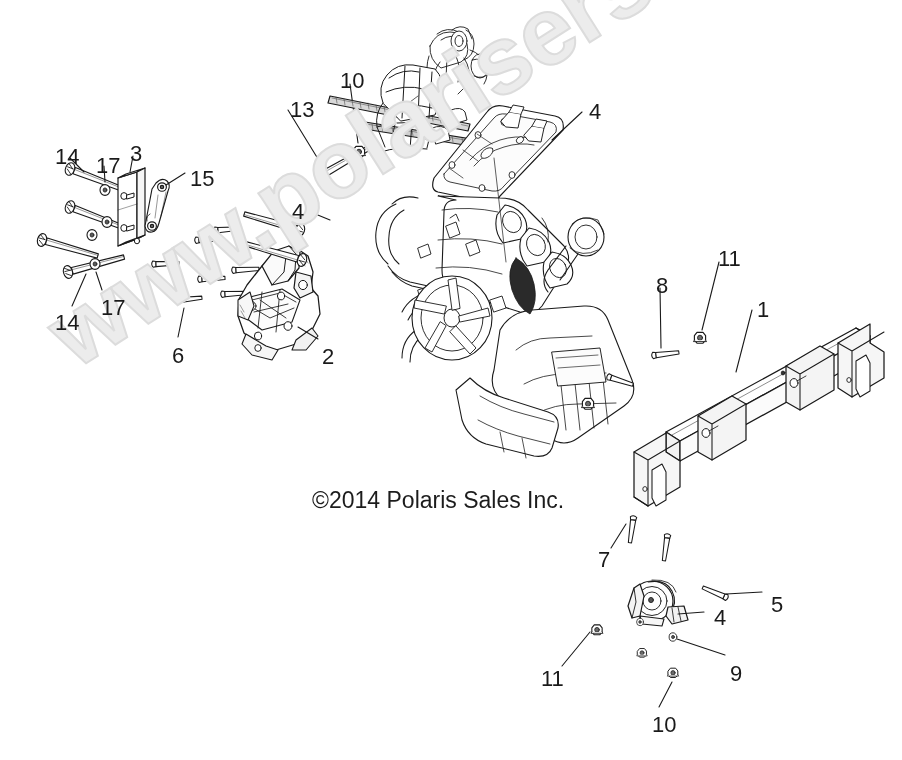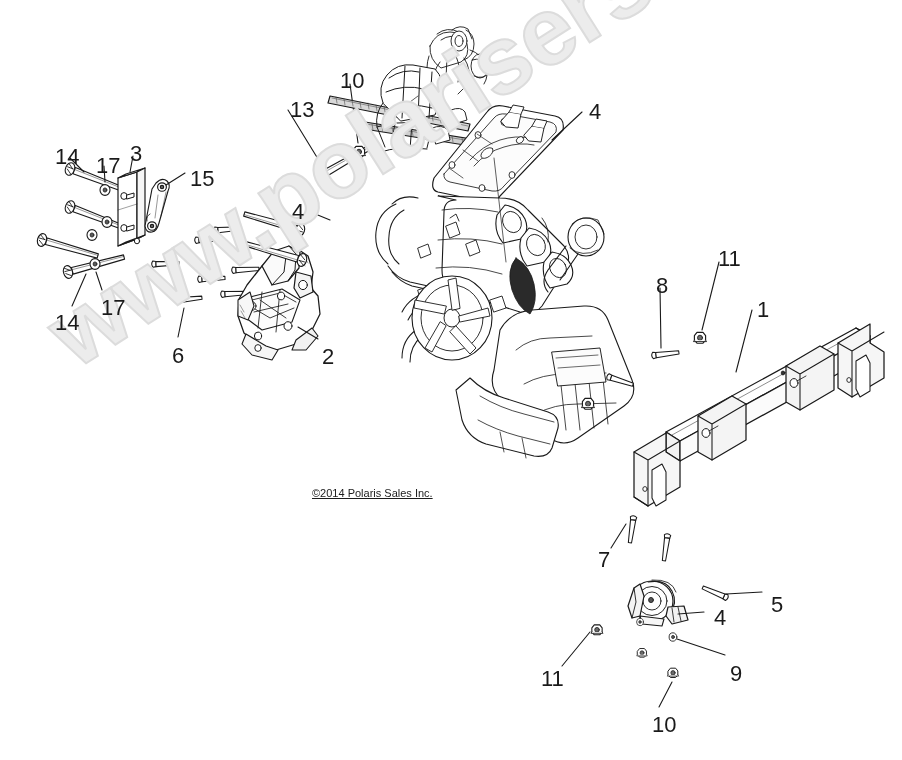--- a/index.html
+++ b/index.html
@@ -34,24 +34,23 @@
     line-height: 1;
     white-space: nowrap;
     letter-spacing: 0px;
     text-align: center;
   }
   #copyright {
     position: absolute;
     left: 312px;
     top: 487px;
     font-family: "Liberation Sans", sans-serif;
-    font-size: 11px;
+    font-size: 23px;
     color: #1c1c1c;
     white-space: nowrap;
-    text-decoration: underline;
   }
   #watermark {
     position: absolute;
     left: 28px;
     top: 296px;
     width: 880px;
     transform: rotate(-32.5deg);
     transform-origin: 0 0;
     font-family: "Liberation Sans", sans-serif;
     font-size: 96px;

